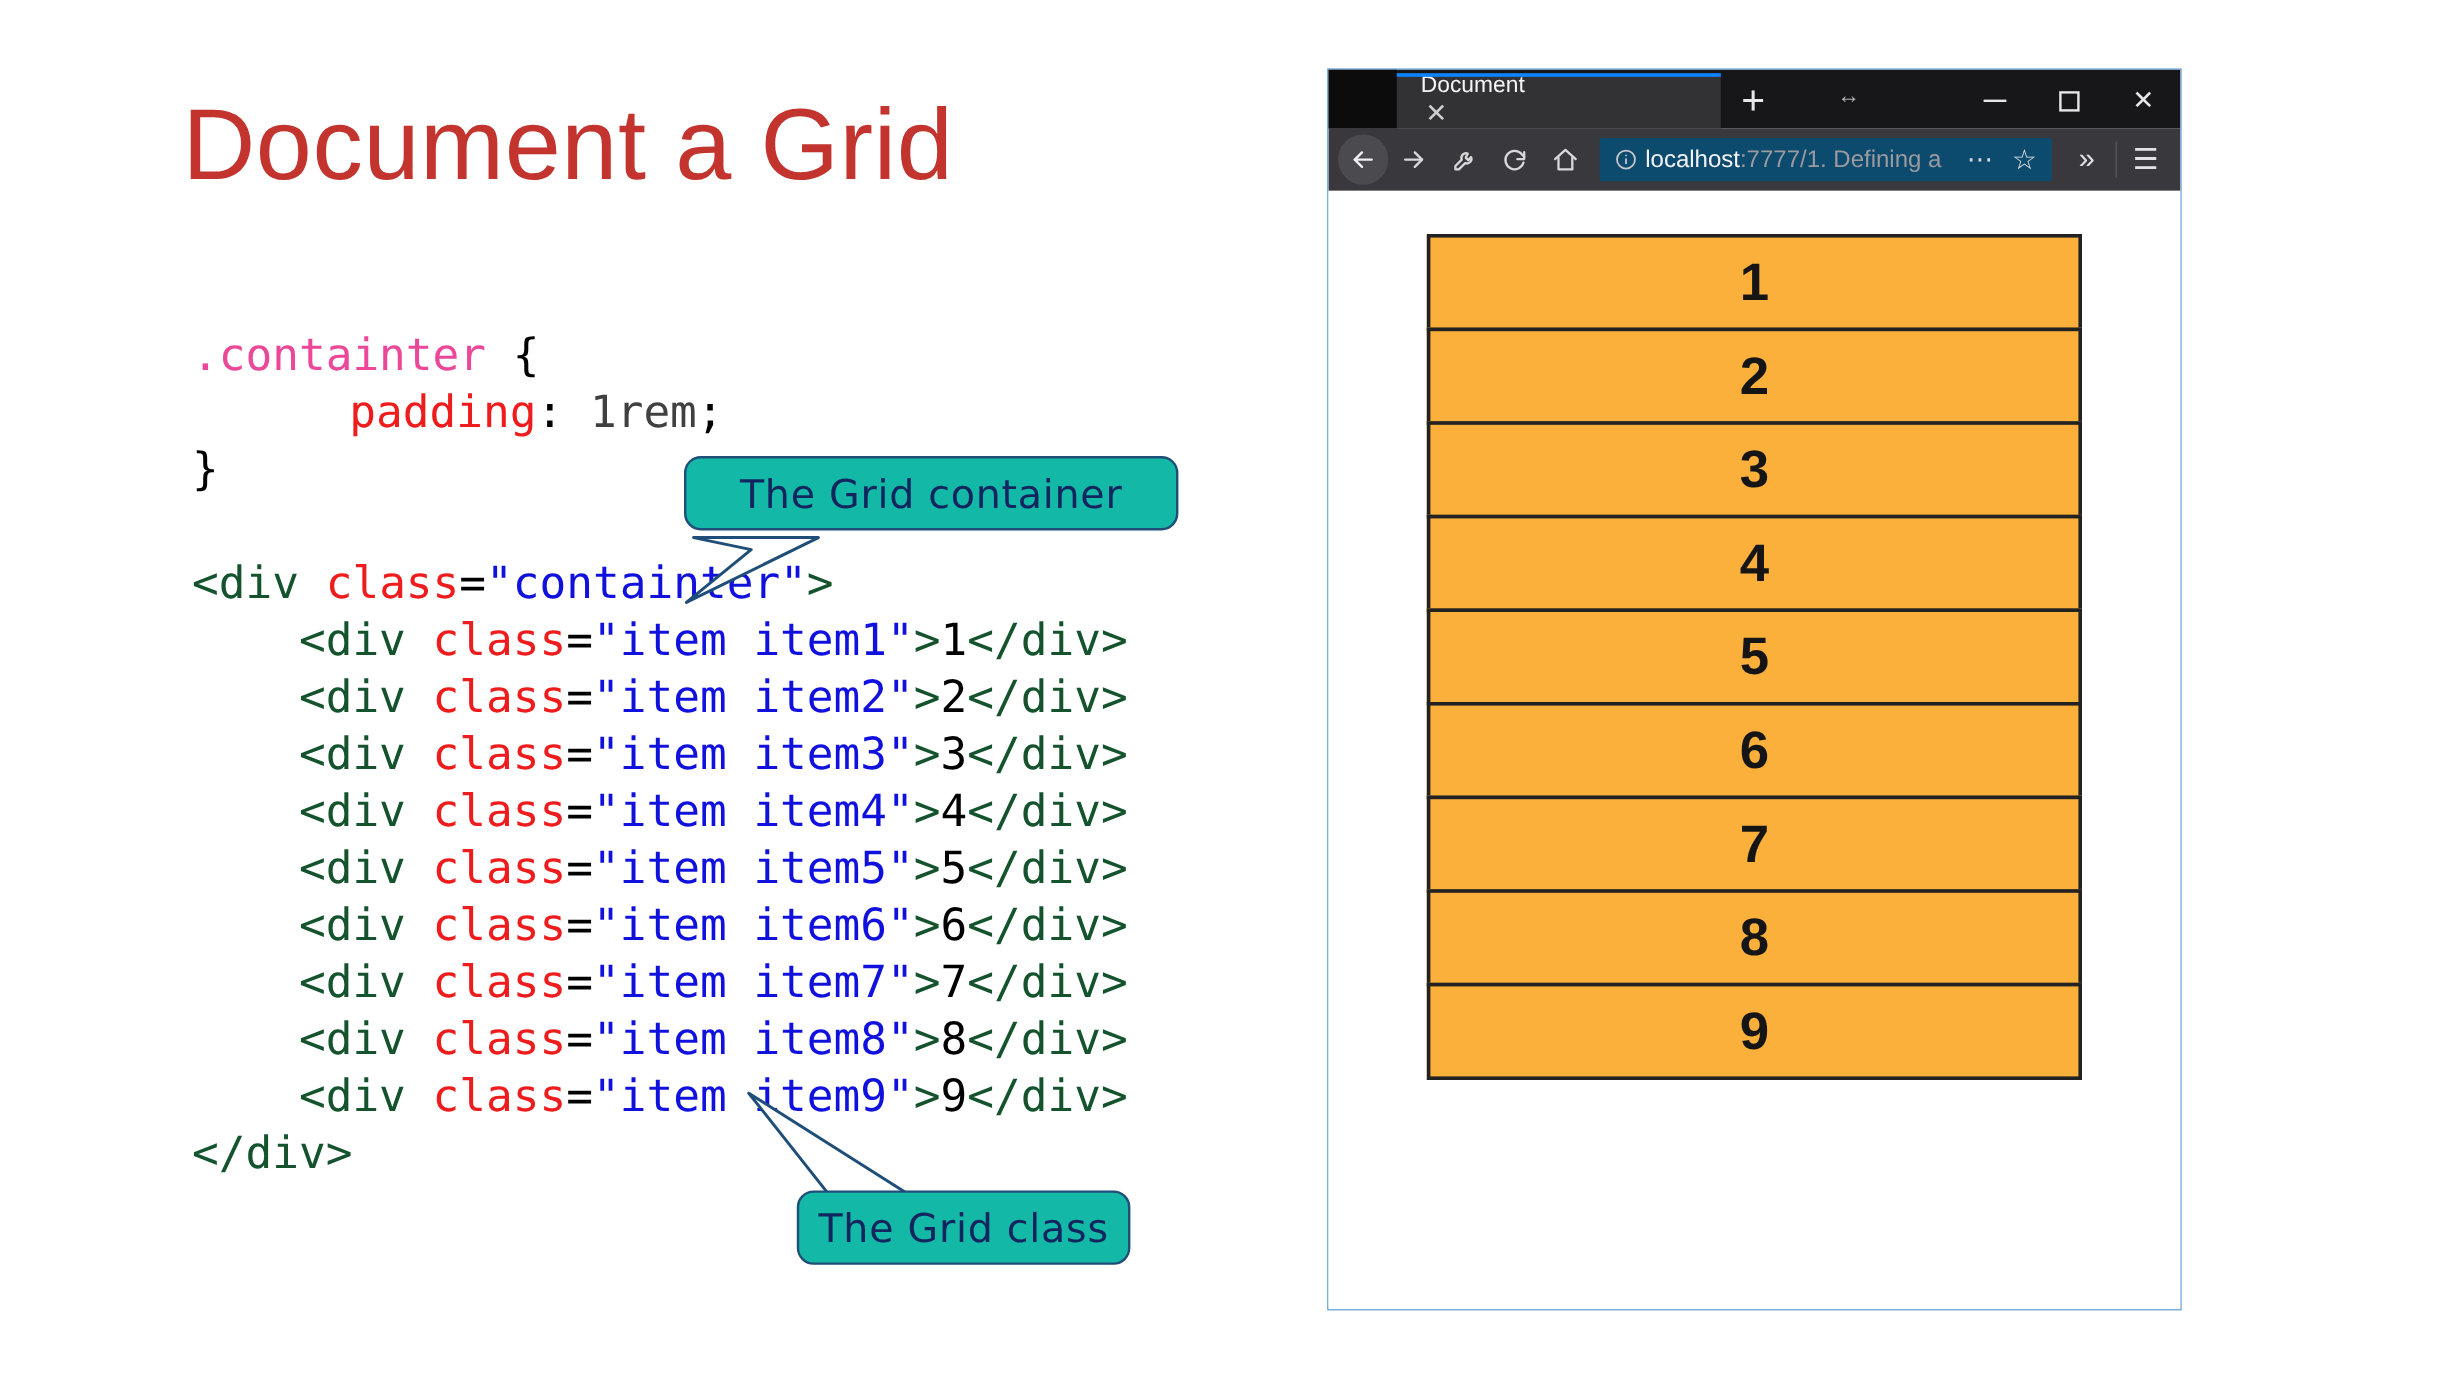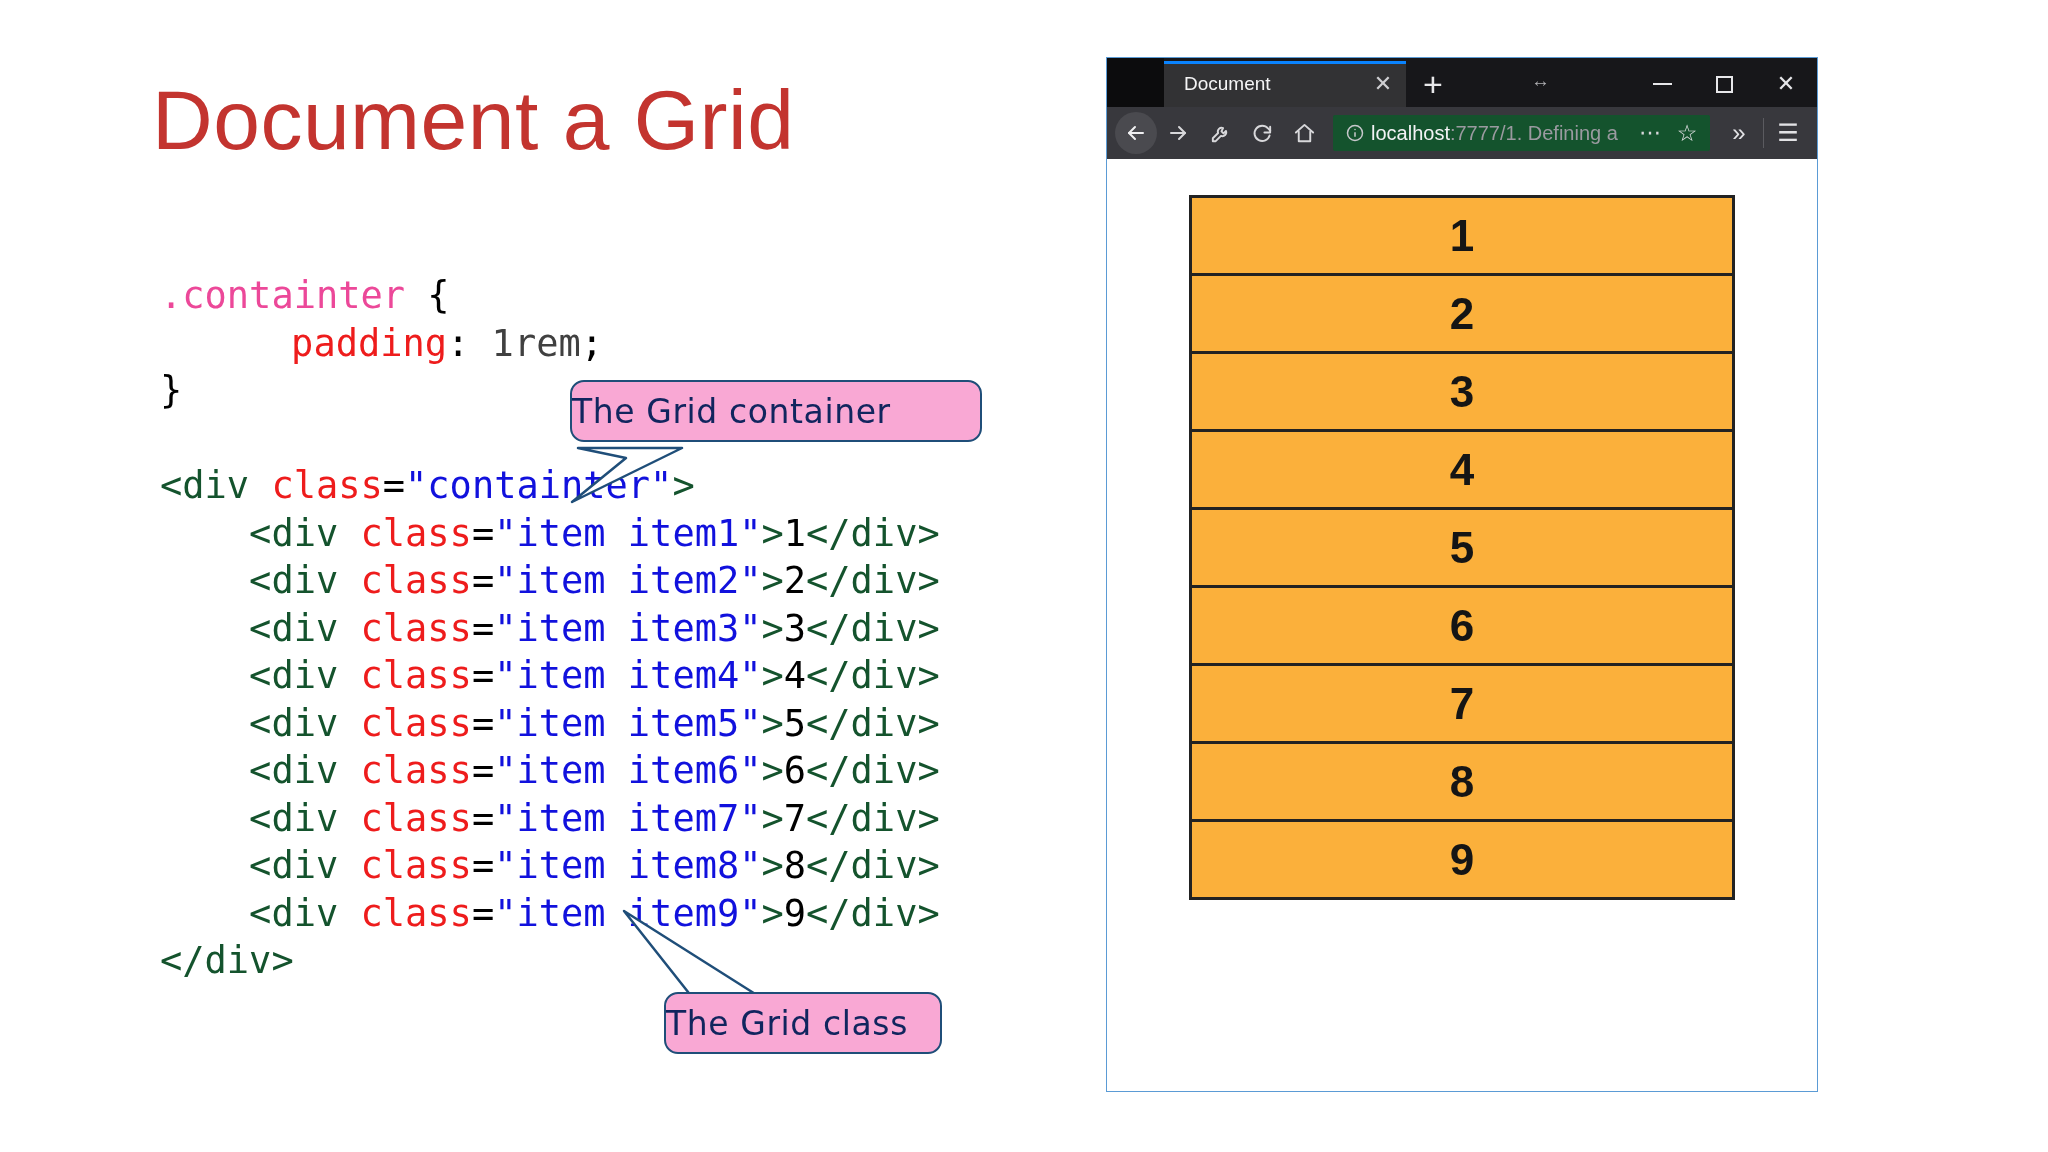--- a/index.html
+++ b/index.html
@@ -48,27 +48,28 @@
   .tok-attr  { color: #ee1c1c; }          
   .tok-eq    { color: #000000; }
   .tok-str   { color: #1111dd; }          
   .tok-txt   { color: #000000; }          
 
   
   .callout {
     position: absolute;
     border: 2.5px solid #1f4e79;
     border-radius: 14px;
-    background: #f9a8d4;
+    background: #14b8a6;
     color: #11255e;
     font-family: "DejaVu Sans", sans-serif;
     font-size: 33px;
     letter-spacing: 0.6px;
     display: flex;
     align-items: center;
+    justify-content: center;
     white-space: nowrap;
     box-sizing: border-box;
     z-index: 5;
   }
   #callout-container {
     left: 570px;
     top: 380px;
     width: 412px;
     height: 62px;
   }
@@ -105,30 +106,31 @@
     display: flex;
     align-items: flex-end;
   }
   #tab-strip-left-pad {
     width: 57px;
     height: 100%;
     background: #0c0c0d;
   }
   #tab-document {
     position: relative;
-    width: 242px;
+    width: 270px;
     height: 46px;
     background: #323234;
     display: flex;
-    align-items: center;
+    align-items: flex-start;
     padding: 0 10px 0 20px;
     box-sizing: border-box;
     color: #f4f4f5;
     font-size: 19px;
     font-family: "Liberation Sans", sans-serif;
+    flex-direction: column;
   }
   #tab-document::before {
     content: "";
     position: absolute;
     left: 0; top: 0; right: 0;
     height: 3px;
     background: #0a84ff;
   }
   #tab-title { flex: 1; }
   #tab-close-icon {
@@ -180,21 +182,21 @@
   }
   #nav-back-icon {
     background: #4a4a4f;
     border-radius: 50%;
     color: #f0f0f2;
   }
   #urlbar {
     flex: 1;
     height: 36px;
     margin: 0 8px;
-    background: #14532d;
+    background: #0c4a6e;
     border-radius: 2px;
     display: flex;
     align-items: center;
     padding: 0 6px;
     box-sizing: border-box;
     min-width: 0;
   }
   #urlbar-info-icon {
     width: 32px; height: 30px;
     display: flex; align-items: center; justify-content: center;

